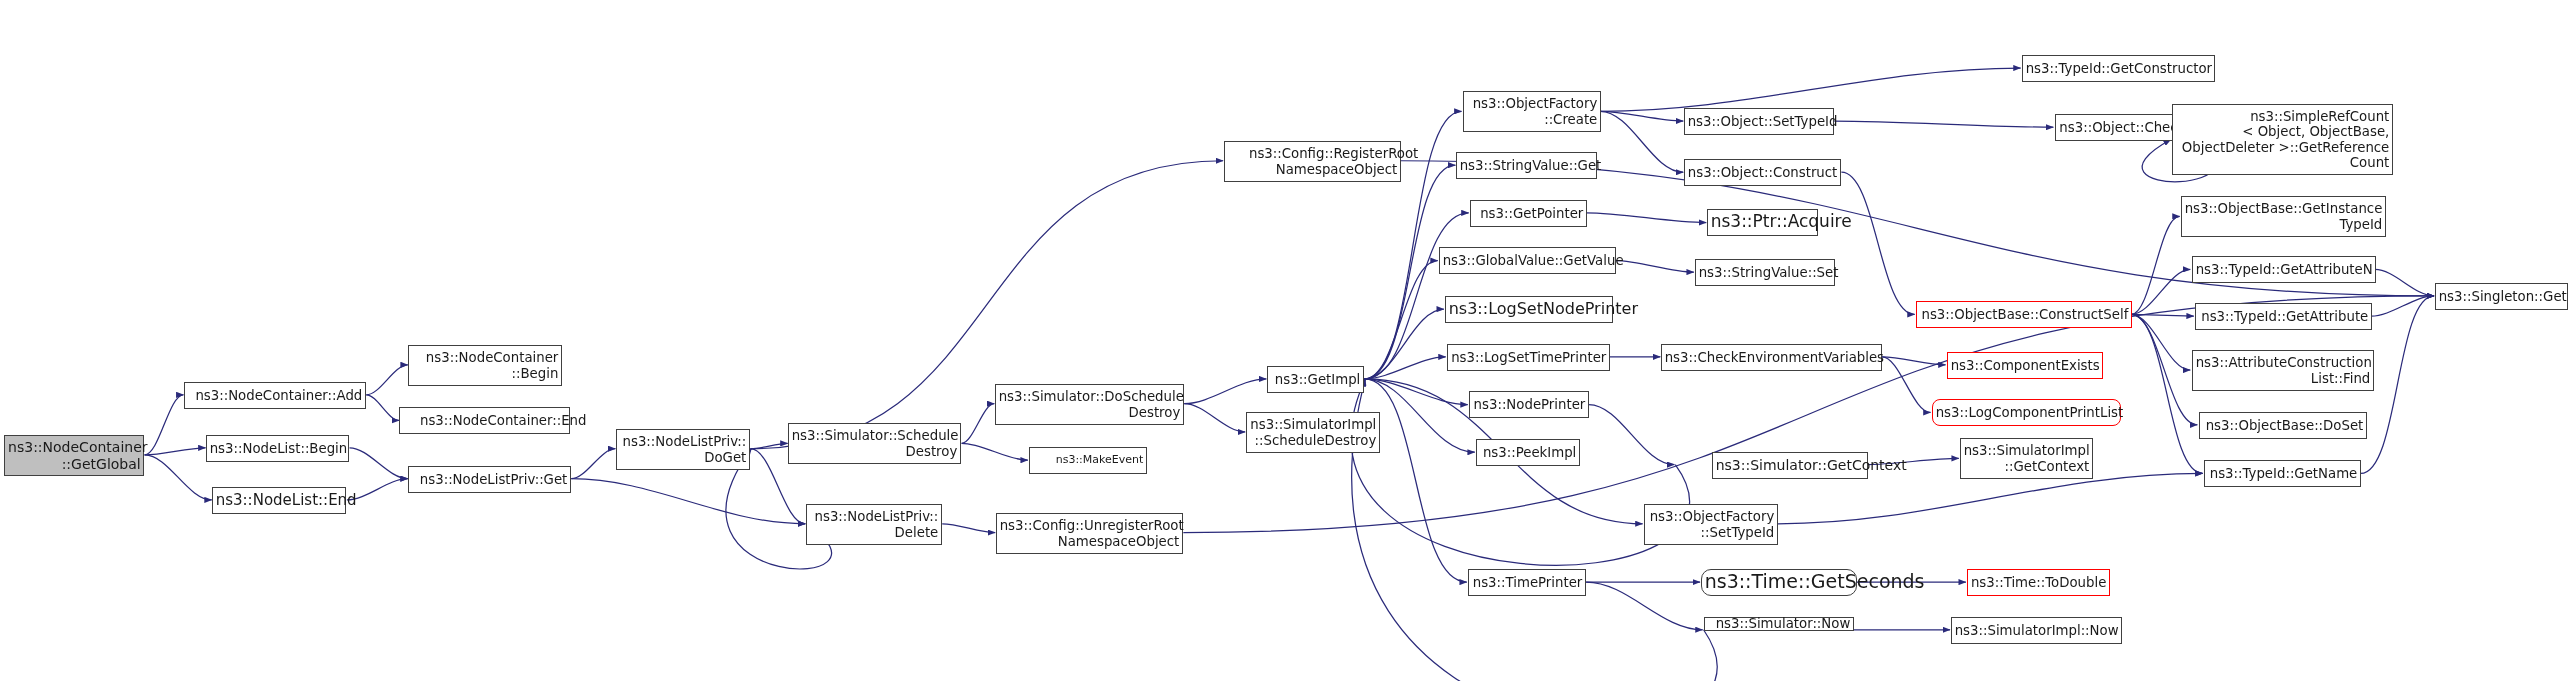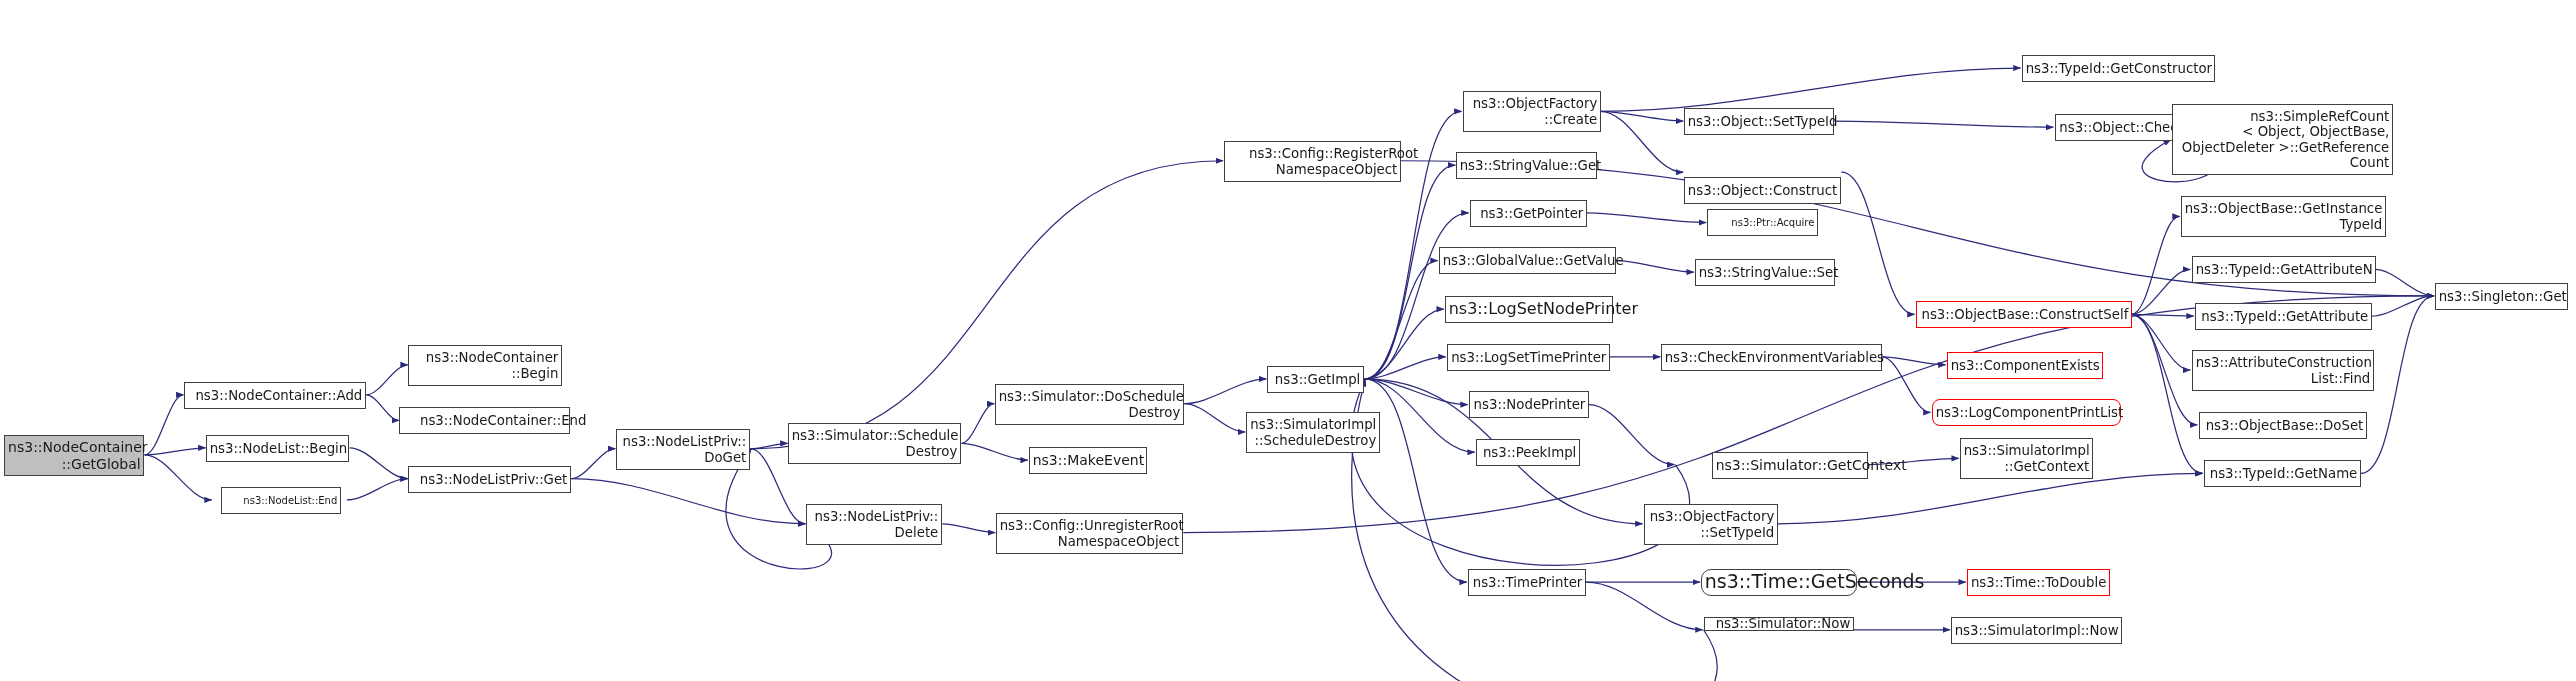--- a/index.html
+++ b/index.html
@@ -89,21 +89,21 @@
       <div class="node root" style="left: 4.4px; top: 435px; width: 140px; height: 41px; font-size: 14px;">
         <span>ns3::NodeContainer
 ::GetGlobal</span>
       </div>
       <div class="node" style="left: 184px; top: 382px; width: 182px; height: 26.5px; font-size: 13.3px;">
         <span>ns3::NodeContainer::Add</span>
       </div>
       <div class="node" style="left: 206px; top: 435px; width: 143px; height: 26.5px; font-size: 13.3px;">
         <span>ns3::NodeList::Begin</span>
       </div>
-      <div class="node" style="left: 212px; top: 487px; width: 120px; height: 26.5px; font-size: 10px; margin-left: 9px;">
+      <div class="node" style="left: 212px; top: 487px; width: 134px; height: 26.5px; font-size: 15px;">
         <span>ns3::NodeList::End</span>
       </div>
       <div class="node" style="left: 408px; top: 345px; width: 154px; height: 41px; font-size: 13.3px;">
         <span>ns3::NodeContainer
 ::Begin</span>
       </div>
       <div class="node" style="left: 399px; top: 407px; width: 171px; height: 26.5px; font-size: 13.3px; padding-left: 20px;">
         <span>ns3::NodeContainer::End</span>
       </div>
       <div class="node" style="left: 408px; top: 466px; width: 163px; height: 26.5px; font-size: 13.3px;">
@@ -118,21 +118,21 @@
 Delete</span>
       </div>
       <div class="node" style="left: 788px; top: 423px; width: 173px; height: 41px; font-size: 13.3px;">
         <span>ns3::Simulator::Schedule
 Destroy</span>
       </div>
       <div class="node" style="left: 995px; top: 384px; width: 189px; height: 41px; font-size: 13.3px;">
         <span>ns3::Simulator::DoSchedule
 Destroy</span>
       </div>
-      <div class="node" style="left: 1029px; top: 447px; width: 118px; height: 26.5px; font-size: 14px;">
+      <div class="node" style="left: 1029px; top: 447px; width: 118px; height: 26.5px; font-size: 11px;">
         <span>ns3::MakeEvent</span>
       </div>
       <div class="node" style="left: 996px; top: 513px; width: 187px; height: 41px; font-size: 13.3px;">
         <span>ns3::Config::UnregisterRoot
 NamespaceObject</span>
       </div>
       <div class="node" style="left: 1224px; top: 141px; width: 177px; height: 41px; font-size: 13.3px; padding-left: 24px;">
         <span>ns3::Config::RegisterRoot
 NamespaceObject</span>
       </div>
@@ -171,24 +171,24 @@
       <div class="node" style="left: 1644px; top: 504px; width: 134px; height: 41px; font-size: 13.3px;">
         <span>ns3::ObjectFactory
 ::SetTypeId</span>
       </div>
       <div class="node" style="left: 1468px; top: 569px; width: 118px; height: 26.5px; font-size: 13.3px;">
         <span>ns3::TimePrinter</span>
       </div>
       <div class="node" style="left: 1684px; top: 108px; width: 150px; height: 26.5px; font-size: 13.3px;">
         <span>ns3::Object::SetTypeId</span>
       </div>
-      <div class="node" style="left: 1684px; top: 159px; width: 157px; height: 26.5px; font-size: 13.3px; margin-top: 18px;">
+      <div class="node" style="left: 1684px; top: 159px; width: 157px; height: 26.5px; font-size: 13.3px;">
         <span>ns3::Object::Construct</span>
       </div>
-      <div class="node" style="left: 1707px; top: 209px; width: 111px; height: 26.5px; font-size: 10px;">
+      <div class="node" style="left: 1707px; top: 209px; width: 111px; height: 26.5px; font-size: 17px;">
         <span>ns3::Ptr::Acquire</span>
       </div>
       <div class="node" style="left: 1695px; top: 259px; width: 140px; height: 26.5px; font-size: 13.3px;">
         <span>ns3::StringValue::Set</span>
       </div>
       <div class="node" style="left: 1661px; top: 344px; width: 221px; height: 26.5px; font-size: 13.3px;">
         <span>ns3::CheckEnvironmentVariables</span>
       </div>
       <div class="node" style="left: 1676px; top: 452px; width: 156px; height: 26.5px; font-size: 14px; margin-left: 36px;">
         <span>ns3::Simulator::GetContext</span>

